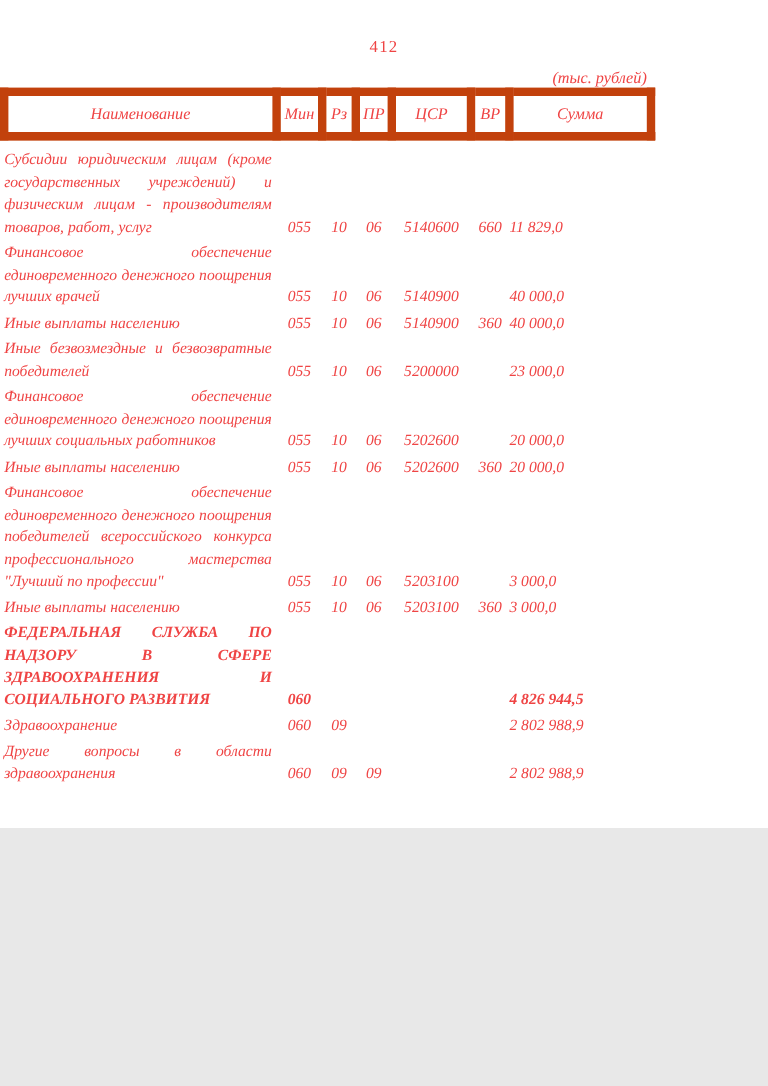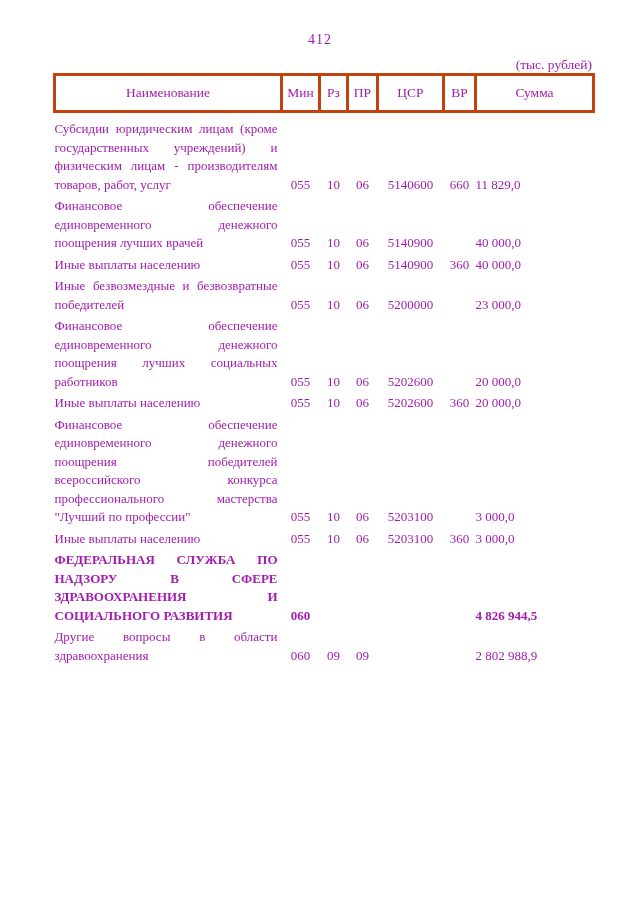--- a/index.html
+++ b/index.html
@@ -1,35 +1,35 @@
 <!DOCTYPE html>
 <html><head>
 <meta charset="utf-8">
 <style>
   * { margin: 0; padding: 0; box-sizing: border-box; }
   html, body { background: #e8e8e8; }
   .page {
     position: relative;
     width: 640px;
-    height: 905px;
+    height: 690px;
     background: #ffffff;
     font-family: "Liberation Serif", "DejaVu Serif", serif;
-    color: #a21caf;
+    color: #ef4444;
     overflow: hidden;
     margin: 0 auto;
   }
   .page-number {
     padding-top: 32px;
     text-align: center;
     font-size: 14px;
     letter-spacing: 1px;
   }
   .content {
-    margin-left: 53px;
     width: 539px;
+    font-style: italic;
   }
   .units-label {
     margin-top: 9px;
     text-align: right;
     font-size: 13.5px;
     padding-right: 0px;
   }
   table.budget {
     width: 539px;
     border-collapse: collapse;
@@ -37,21 +37,21 @@
   }
   col.c-name { width: 227px; }
   col.c-min  { width: 38px; }
   col.c-rz   { width: 28px; }
   col.c-pr   { width: 30px; }
   col.c-csr  { width: 66px; }
   col.c-vr   { width: 32px; }
   col.c-sum  { width: 118px; }
 
   table.budget th {
-    border: 3px solid #c2410c;
+    border: 7px solid #c2410c;
     height: 37px;
     font-size: 13.5px;
     font-weight: normal;
     text-align: center;
     vertical-align: middle;
     background: #ffffff;
   }
   table.budget td {
     font-size: 13px;
     line-height: 18.5px;
@@ -173,20 +173,29 @@
           <tr class="bold">
     <td class="name">ФЕДЕРАЛЬНАЯ СЛУЖБА ПО НАДЗОРУ В СФЕРЕ ЗДРАВООХРАНЕНИЯ И СОЦИАЛЬНОГО РАЗВИТИЯ</td>
     <td class="code">060</td>
     <td class="code"></td>
     <td class="code"></td>
     <td class="code"></td>
     <td class="code"></td>
     <td class="sum">4 826 944,5</td>
   </tr>
           <tr>
+    <td class="name">Здравоохранение</td>
+    <td class="code">060</td>
+    <td class="code">09</td>
+    <td class="code"></td>
+    <td class="code"></td>
+    <td class="code"></td>
+    <td class="sum">2 802 988,9</td>
+  </tr>
+          <tr>
     <td class="name">Другие вопросы в области здравоохранения</td>
     <td class="code">060</td>
     <td class="code">09</td>
     <td class="code">09</td>
     <td class="code"></td>
     <td class="code"></td>
     <td class="sum">2 802 988,9</td>
   </tr>
         </tbody>
     </table>

